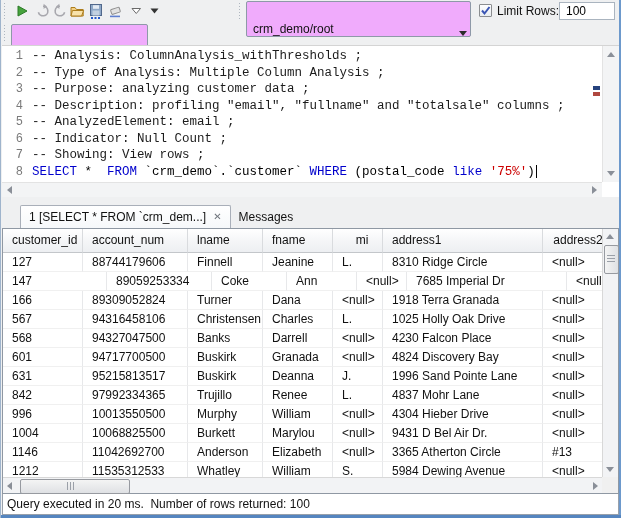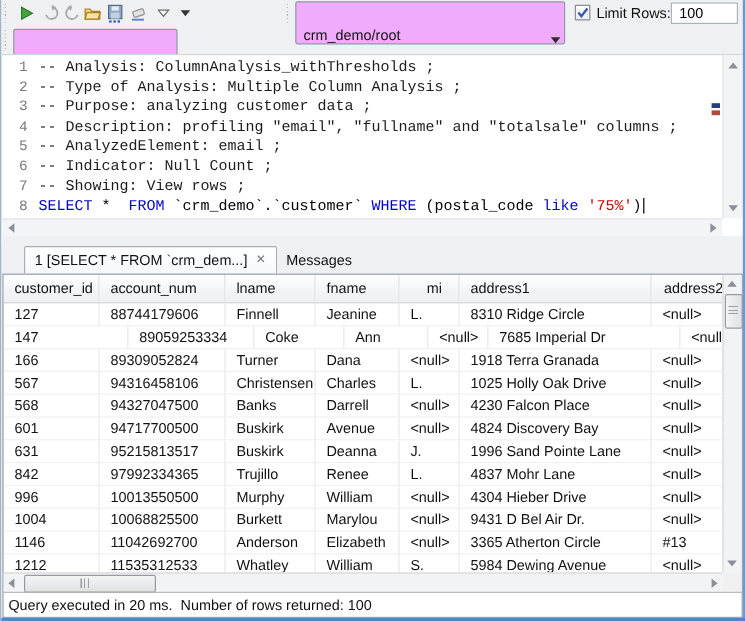--- a/index.html
+++ b/index.html
@@ -291,21 +291,21 @@
           <div class="td" style="width: 75px;">Banks</div>
           <div class="td" style="width: 70px;">Darrell</div>
           <div class="td" style="width: 50px;">&lt;null&gt;</div>
           <div class="td" style="width: 160px;">4230 Falcon Place</div>
           <div class="td" style="width: 62px;">&lt;null&gt;</div>
         </div>
         <div class="tr">
           <div class="td" style="width: 80px;">601</div>
           <div class="td" style="width: 105px;">94717700500</div>
           <div class="td" style="width: 75px;">Buskirk</div>
-          <div class="td" style="width: 70px;">Avenue</div>
+          <div class="td" style="width: 70px;">Granada</div>
           <div class="td" style="width: 50px;">&lt;null&gt;</div>
           <div class="td" style="width: 160px;">4824 Discovery Bay</div>
           <div class="td" style="width: 62px;">&lt;null&gt;</div>
         </div>
         <div class="tr">
           <div class="td" style="width: 80px;">631</div>
           <div class="td" style="width: 105px;">95215813517</div>
           <div class="td" style="width: 75px;">Buskirk</div>
           <div class="td" style="width: 70px;">Deanna</div>
           <div class="td" style="width: 50px;">J.</div>

